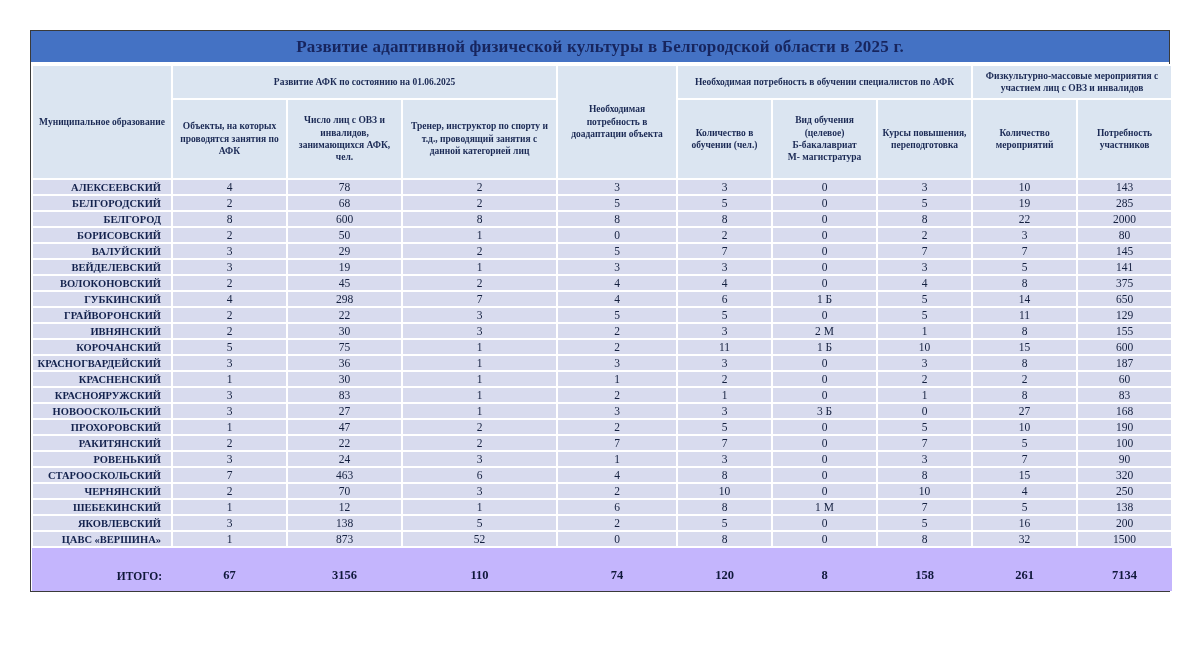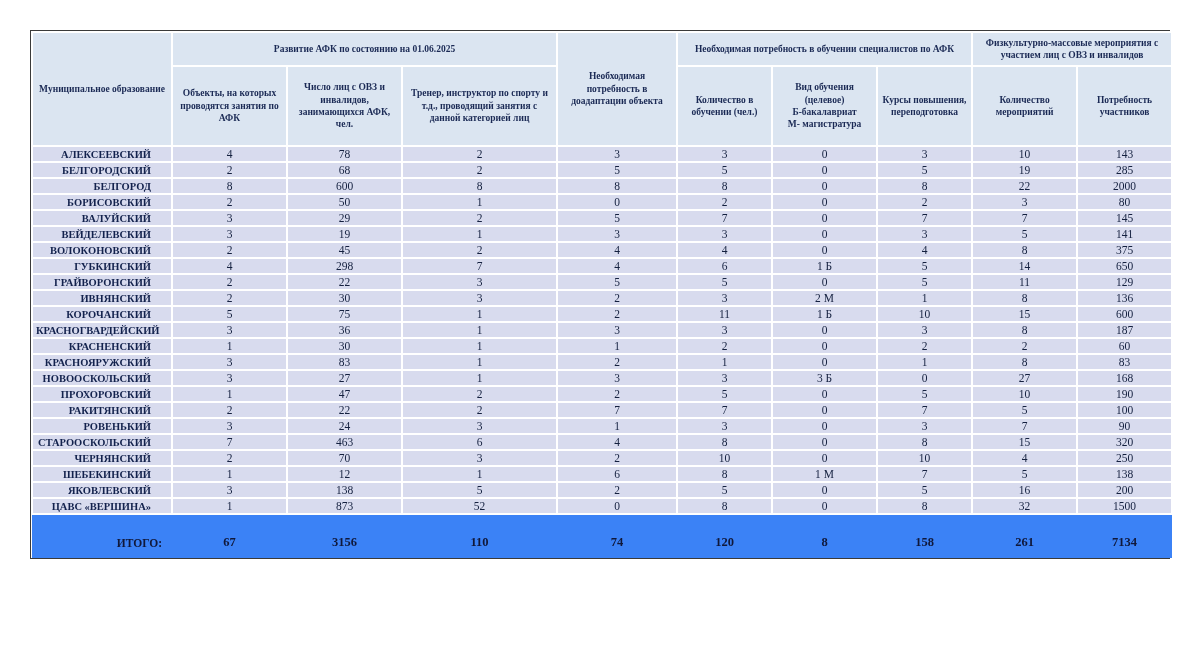--- a/index.html
+++ b/index.html
@@ -69,49 +69,52 @@
     font-size: 11.5px;
     text-align: center;
     vertical-align: middle;
     padding: 1px 3px;
     height: 13px;
   }
   tbody.data td.muni {
     font-weight: bold;
     font-size: 10.5px;
     text-align: right;
-    padding-right: 20px;
+    padding-right: 10px;
     color: #13224d;
   }
   tr.spacer td {
     background: #ffffff;
     border: none;
     height: 8px;
     padding: 0;
   }
   tbody.total td {
-    background: #3b82f6;
+    background: #c4b5fd;
     border: none;
     color: #10183a;
     font-weight: bold;
     font-size: 12.5px;
     text-align: center;
     padding: 6px 3px 8px 3px;
     margin-left: 44px;
   }
   tbody.total td.muni {
     text-align: right;
     padding-right: 10px;
     font-size: 11.5px;
   }
 </style>
 </head>
 <body>
 
 <div class="sheet">
+  <div class="title-band">
+    <span>Развитие адаптивной физической культуры в Белгородской области в 2025 г.</span>
+  </div>
   <table>
     <colgroup>
       <col style="width:140px">
       <col style="width:115px">
       <col style="width:115px">
       <col style="width:155px">
       <col style="width:120px">
       <col style="width:95px">
       <col style="width:105px">
       <col style="width:95px">
@@ -251,21 +254,21 @@
         <tr>
           <td class="muni">ИВНЯНСКИЙ</td>
           <td>2</td>
           <td>30</td>
           <td>3</td>
           <td>2</td>
           <td>3</td>
           <td>2 М</td>
           <td>1</td>
           <td>8</td>
-          <td>136</td>
+          <td>155</td>
         </tr>
         <tr>
           <td class="muni">КОРОЧАНСКИЙ</td>
           <td>5</td>
           <td>75</td>
           <td>1</td>
           <td>2</td>
           <td>11</td>
           <td>1 Б</td>
           <td>10</td>

